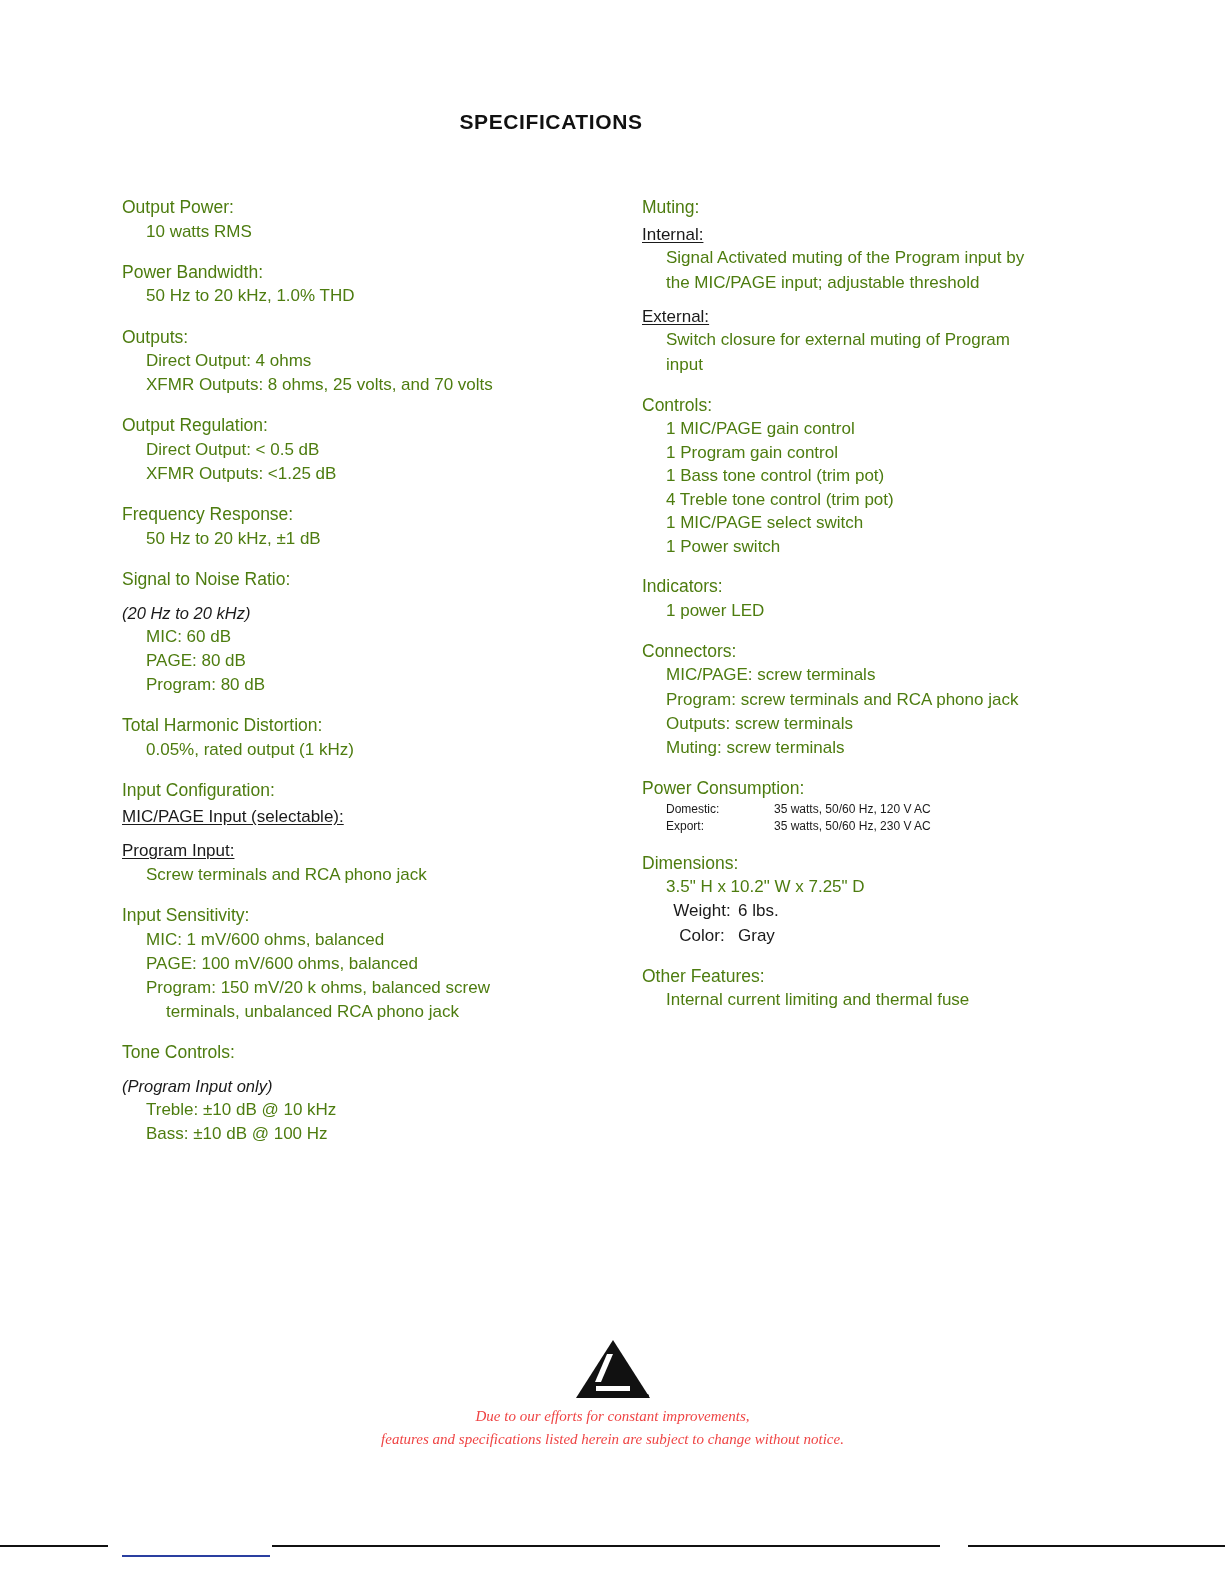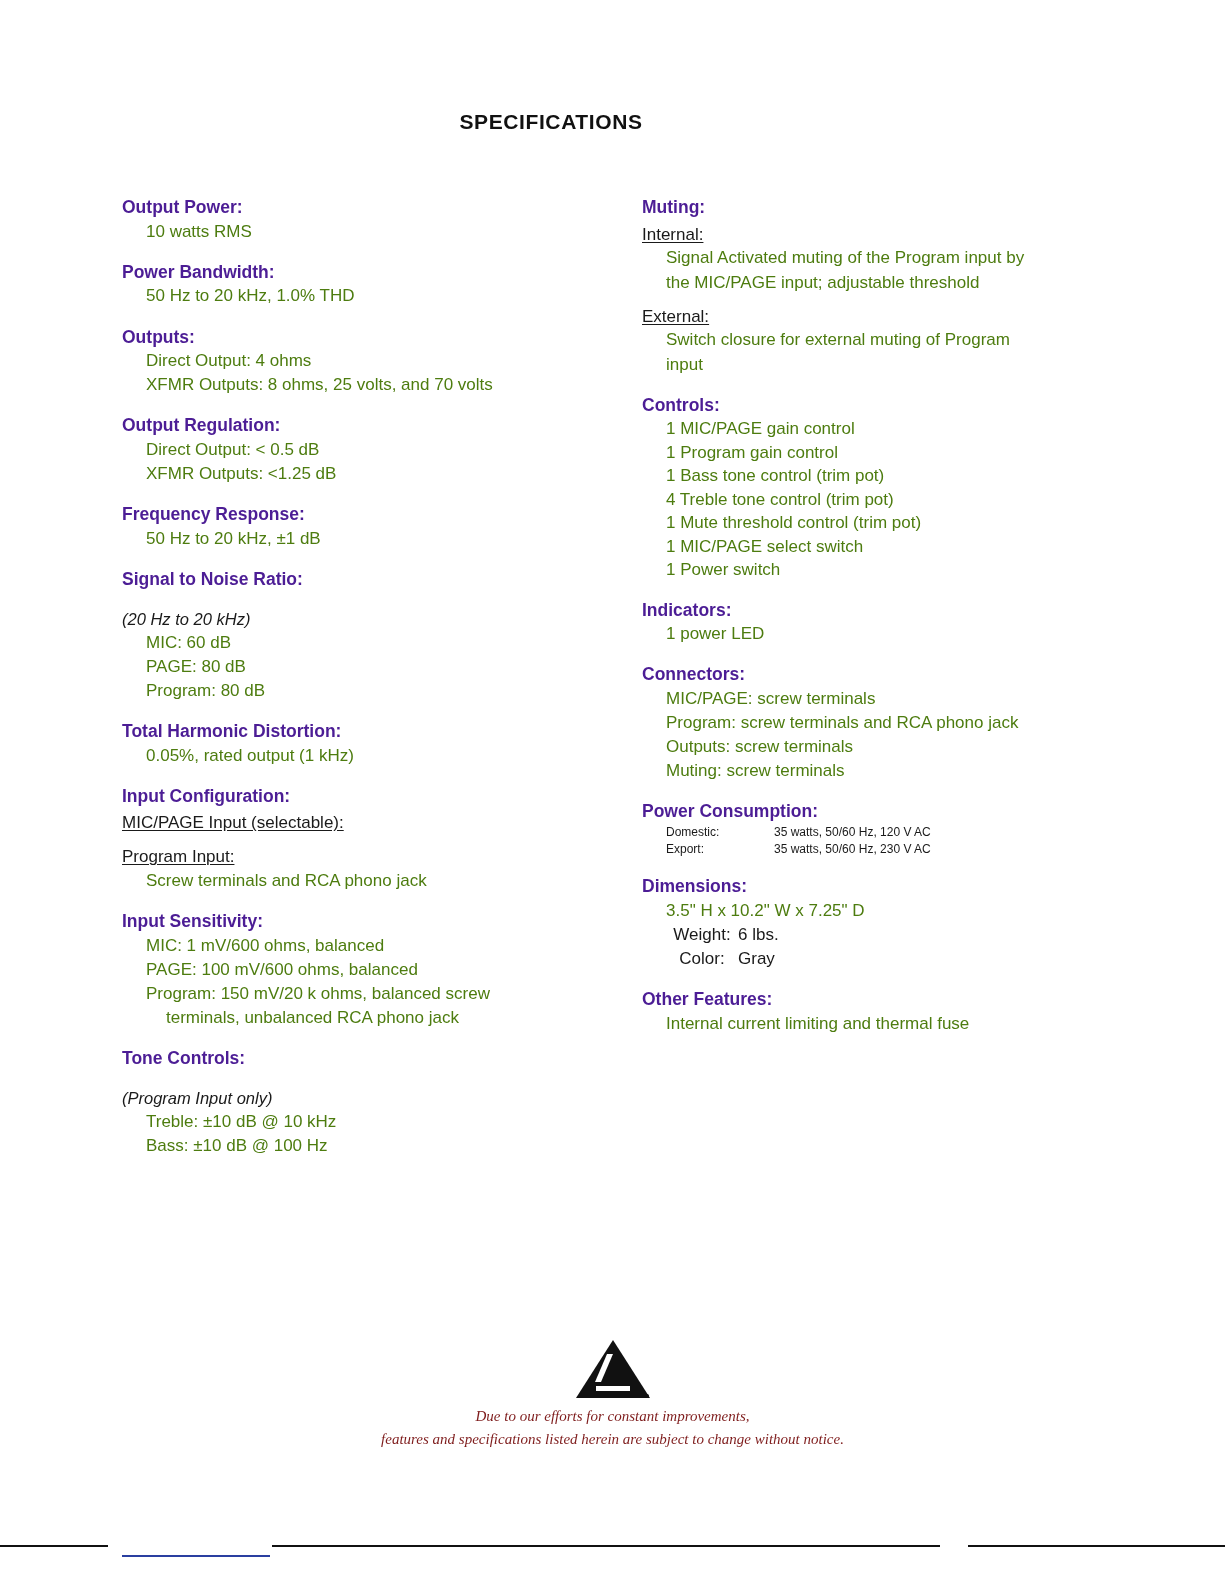--- a/index.html
+++ b/index.html
@@ -47,40 +47,40 @@
   }
   .col-right {
     width: 520px;
     margin-left: 0px;
   }
   .spec-block {
     margin-bottom: 17px;
   }
   .spec-head {
     font-size: 17.5px;
-    font-weight: bold;
-    color: #4c1d95;
+    font-weight: normal;
+    color: #4d7c0f;
     line-height: 1.35;
   }
   .spec-sub {
     font-size: 17px;
     color: #1a1a1a;
     line-height: 1.4;
     margin-top: 3px;
   }
   .spec-sub.underline {
     text-decoration: underline;
     text-underline-offset: 2px;
   }
   .spec-italic {
     font-size: 16.5px;
     font-style: italic;
     color: #1a1a1a;
     line-height: 1.4;
-    margin-top: 16px;
+    margin-top: 10px;
   }
   .spec-line {
     font-size: 17px;
     color: #4d7c0f;
     line-height: 1.42;
     margin-left: 24px;
   }
   .spec-line.tight {
     line-height: 1.38;
   }
@@ -129,21 +129,21 @@
   }
   .footer-note {
     position: absolute;
     top: 1405px;
     left: 0;
     width: 1225px;
     text-align: center;
     font-family: "Liberation Serif", serif;
     font-style: italic;
     font-size: 15px;
-    color: #7f1d1d;
+    color: #ef4444;
     line-height: 1.55;
   }
   .rule-bottom {
     position: absolute;
     bottom: 38px;
     height: 2px;
     background: #111;
   }
   .rule-left {
     left: 0;
@@ -252,21 +252,20 @@
         <div class="spec-line">Switch closure for external muting of Program</div>
         <div class="spec-line">input</div>
       </div>
 
       <div class="spec-block">
         <div class="spec-head">Controls:</div>
         <div class="spec-line tight">1 MIC/PAGE gain control</div>
         <div class="spec-line tight">1 Program gain control</div>
         <div class="spec-line tight">1 Bass tone control (trim pot)</div>
         <div class="spec-line tight">4 Treble tone control (trim pot)</div>
-        <div class="spec-line tight">1 Mute threshold control (trim pot)</div>
         <div class="spec-line tight">1 MIC/PAGE select switch</div>
         <div class="spec-line tight">1 Power switch</div>
       </div>
 
       <div class="spec-block">
         <div class="spec-head">Indicators:</div>
         <div class="spec-line">1 power LED</div>
       </div>
 
       <div class="spec-block">

